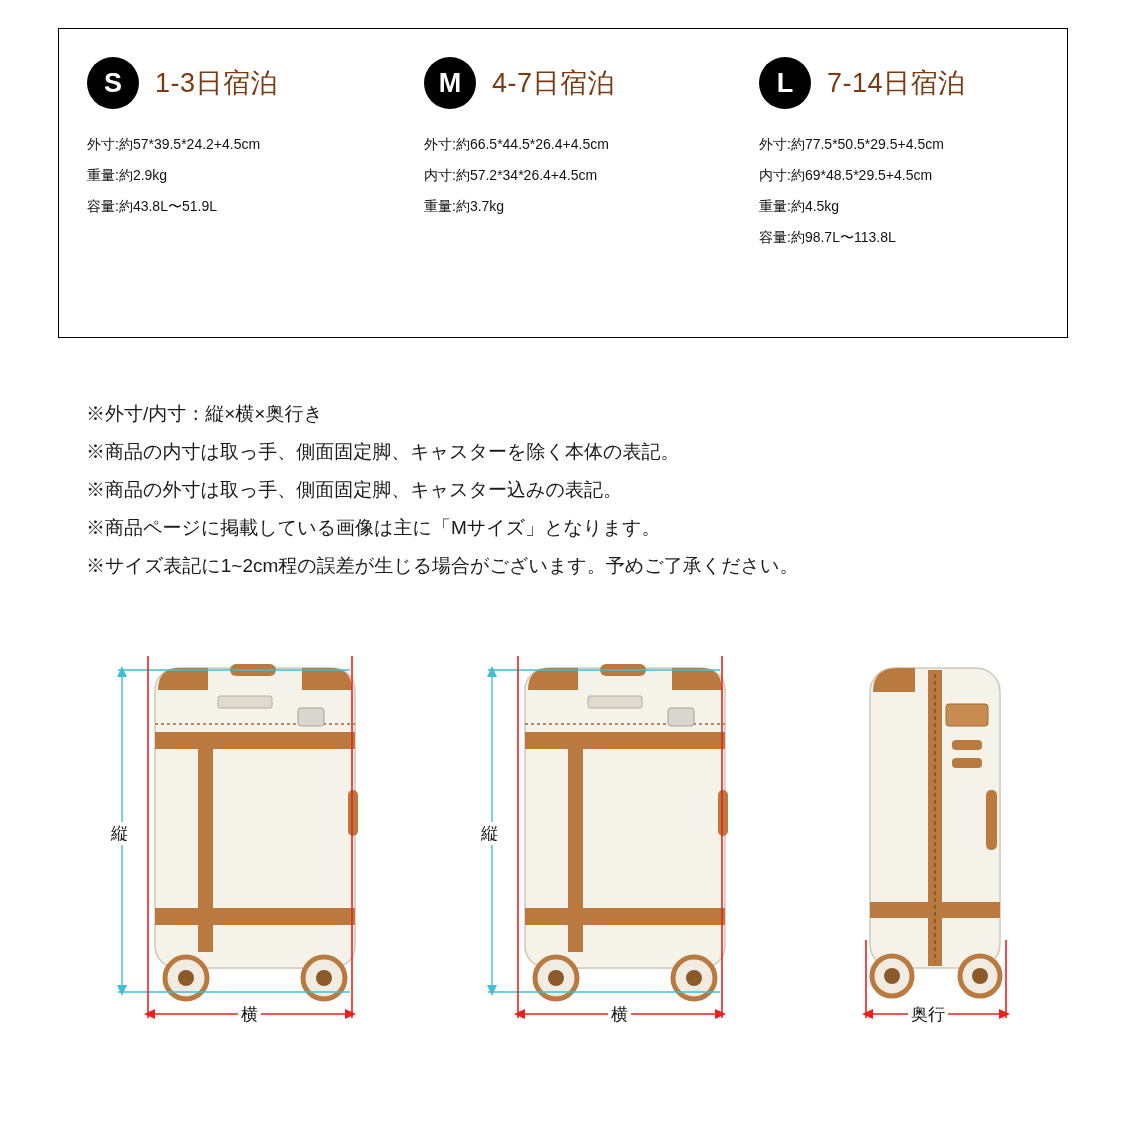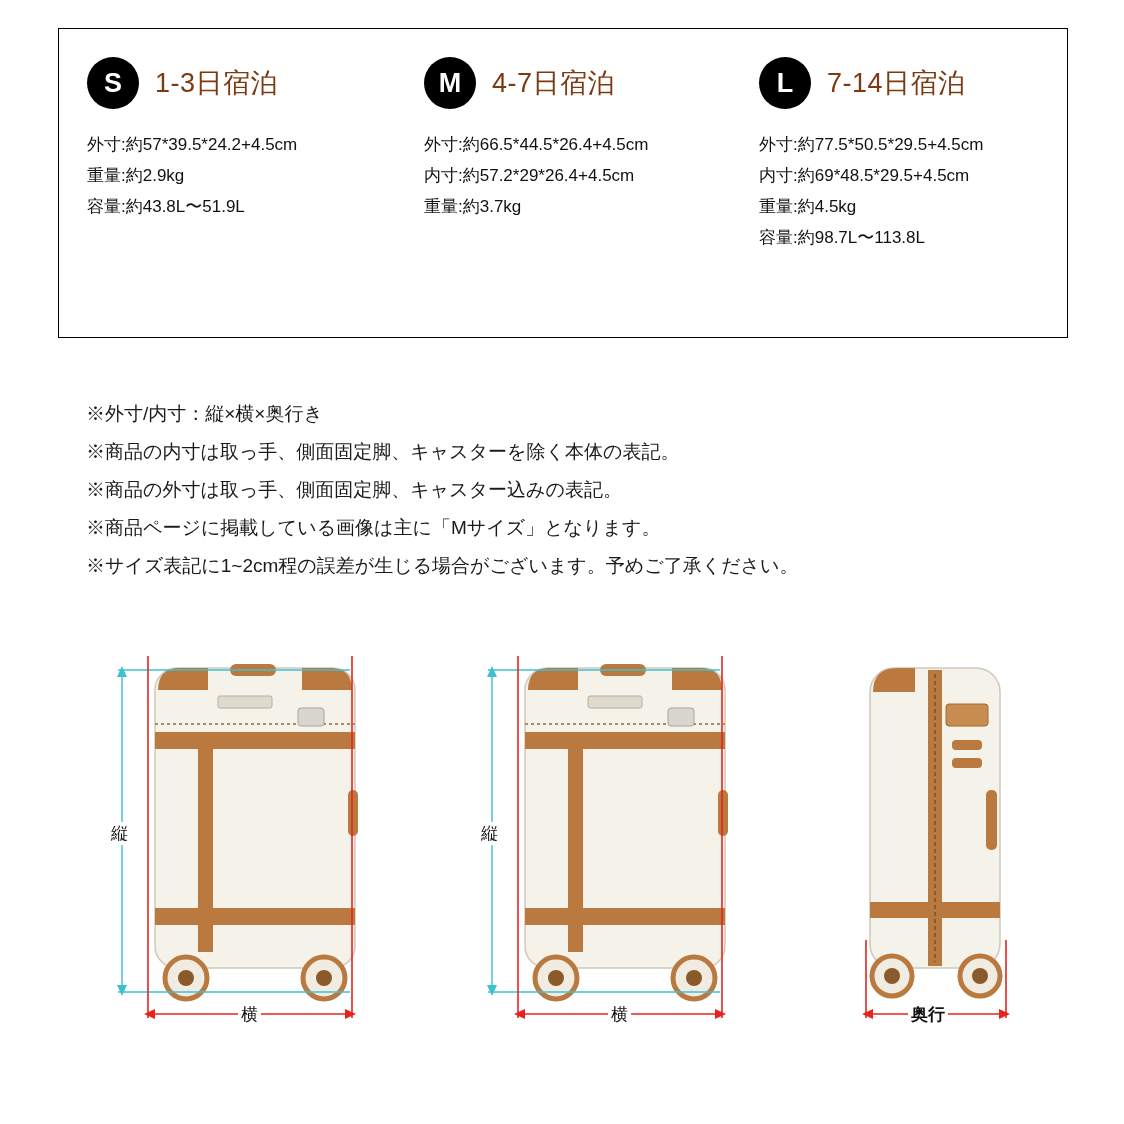--- a/index.html
+++ b/index.html
@@ -58,21 +58,21 @@
     flex: 0 0 auto;
   }
   .head-label {
     margin-left: 16px;
     font-size: 27px;
     color: #7b3a12;
     letter-spacing: 0.5px;
     white-space: nowrap;
   }
   .spec-lines {
-    font-size: 17px;
+    font-size: 14px;
     line-height: 31px;
     color: #111111;
     white-space: nowrap;
   }
 
   
   .notes {
     position: absolute;
     left: 86px;
     top: 395px;
@@ -128,21 +128,21 @@
       </div>
     </div>
 
     <div class="spec-col col2">
       <div class="spec-head">
         <div class="badge">M</div>
         <div class="head-label">4-7日宿泊</div>
       </div>
       <div class="spec-lines">
         <div>外寸:約66.5*44.5*26.4+4.5cm</div>
-        <div>内寸:約57.2*29*26.4+4.5cm</div>
+        <div>内寸:約57.2*34*26.4+4.5cm</div>
         <div>重量:約3.7kg</div>
       </div>
     </div>
 
     <div class="spec-col col3">
       <div class="spec-head">
         <div class="badge">L</div>
         <div class="head-label">7-14日宿泊</div>
       </div>
       <div class="spec-lines">
@@ -279,16 +279,16 @@
         <circle cx="140" cy="336" r="8" fill="#8a5a2b"></circle>
       </g>
       <g>
         <line class="red-line" x1="26" y1="300" x2="26" y2="378"></line>
         <line class="red-line" x1="166" y1="300" x2="166" y2="378"></line>
         <line class="red-line" x1="30" y1="374" x2="162" y2="374"></line>
         <polygon points="22,374 33,369 33,379" fill="#e8221f"></polygon>
         <polygon points="170,374 159,369 159,379" fill="#e8221f"></polygon>
       </g>
     </svg>
-    <div class="arrow-label" style="left:68px; top:363px;font-weight:bold;">奥行</div>
+    <div class="arrow-label" style="left:68px; top:363px;">奥行</div>
   </div>
 
 </div>
 
 </body></html>

